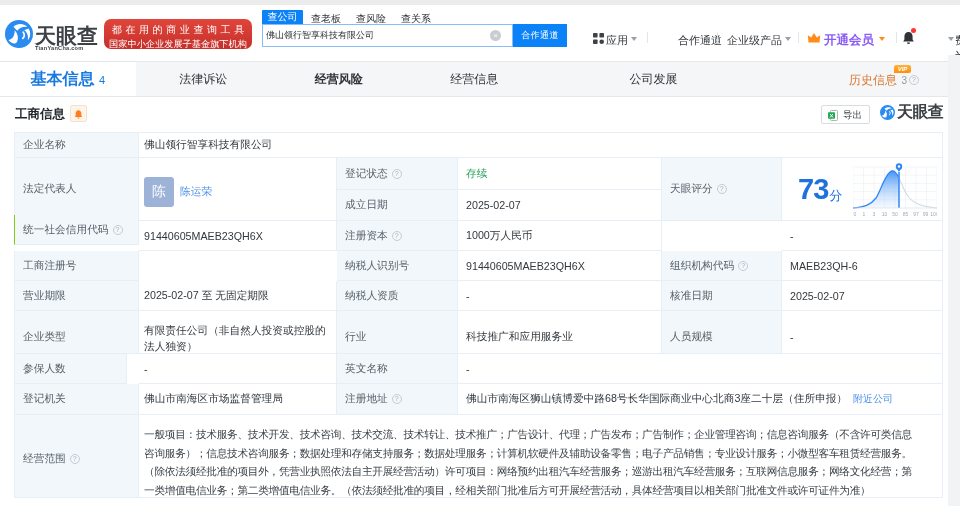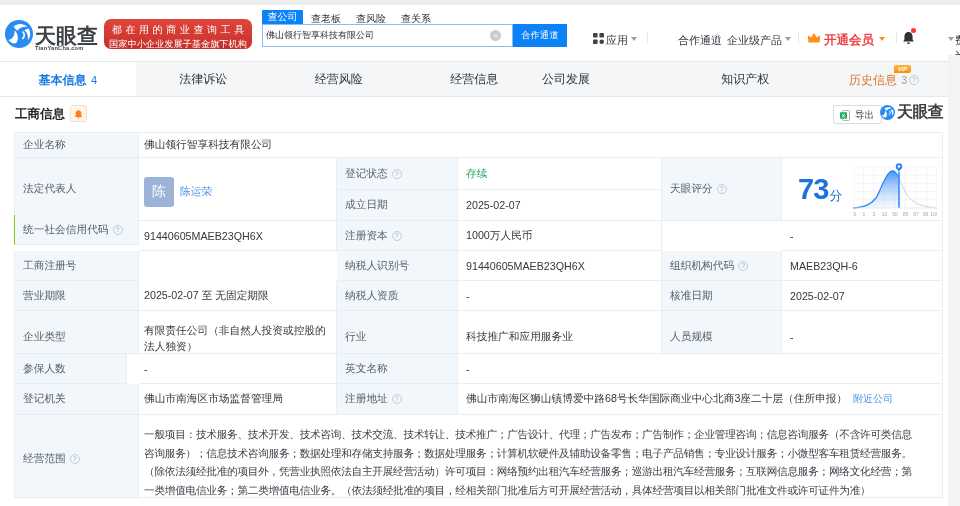--- a/index.html
+++ b/index.html
@@ -63,65 +63,64 @@
   <div class="abs sep" style="left:647px;top:27px;"></div>
   <div class="abs" style="left:657px;top:27.5px;font-size:11px;color:#33373c;margin-left:21px;">合作通道</div>
   <div class="abs caret" style="left:704px;top:32px;"></div>
   <div class="abs sep" style="left:717px;top:27px;"></div>
   <div class="abs" style="left:727px;top:27.5px;font-size:11px;color:#33373c;">企业级产品</div>
   <div class="abs caret" style="left:785px;top:32px;"></div>
   <div class="abs sep" style="left:798px;top:27px;"></div>
   <svg class="abs" style="left:807px;top:27px;" width="14" height="12" viewBox="0 0 14 12">
     <path d="M1.5,10.5 L0.8,3.2 L4.2,5.6 L7,1 L9.8,5.6 L13.2,3.2 L12.5,10.5 Z" fill="#ff8c19"></path>
   </svg>
-  <div class="abs" style="left:824px;top:26.5px;font-size:12.5px;font-weight:700;color:#ef4444;">开通会员</div>
+  <div class="abs" style="left:824px;top:26.5px;font-size:12.5px;font-weight:700;color:#8b5cf6;">开通会员</div>
   <div class="abs caret" style="left:879px;top:31.5px;border-top-color:#ff8c19;"></div>
   <div class="abs sep" style="left:896px;top:27px;"></div>
   <svg class="abs" style="left:902px;top:26px;" width="13" height="14" viewBox="0 0 13 14">
     <path d="M6.5,1 C4,1 2.4,3 2.4,5.5 L2.4,8.5 L1.2,10.5 L11.8,10.5 L10.6,8.5 L10.6,5.5 C10.6,3 9,1 6.5,1Z" fill="#2f3237"></path>
     <path d="M5,11.5 a1.5,1.5 0 0 0 3,0Z" fill="#2f3237"></path>
   </svg>
   <div class="abs" style="left:911px;top:23px;width:5px;height:5px;border-radius:50%;background:#f33;"></div>
   <div class="abs" style="left:955px;top:27.5px;font-size:11px;color:#33373c;">费米</div>
   <div class="abs caret" style="left:948px;top:32px;"></div>
 </div>
 
 <div class="abs" style="left:948px;top:55px;width:12px;height:451px;background:#f2f3f5;"></div>
 
 <div class="abs" style="left:0;top:61px;width:948px;height:36px;background:#f4f6f7;
      border-top:1px solid #e5e8eb;border-bottom:1px solid #e5e8eb;">
   <div class="abs" style="left:0;top:0;width:135.5px;height:34px;background:#fff;
        text-align:center;line-height:34px;">
-    <span style="font-size:12px;font-weight:700;color:#1879e0;">基本信息</span>
+    <span style="font-size:16px;font-weight:700;color:#1879e0;">基本信息</span>
     <span style="font-size:11px;color:#1879e0;"> 4</span>
   </div>
   <div class="abs" style="left:135.5px;top:0;width:135.5px;text-align:center;line-height:34px;font-size:12px;color:#2f3338;">法律诉讼</div>
-  <div class="abs" style="left:271px;top:0;width:135.5px;text-align:center;line-height:34px;font-size:12px;color:#2f3338;">经营风险</div>
+  <div class="abs" style="left:271px;top:0;width:135.5px;text-align:center;line-height:34px;font-size:12px;color:#2f3338;font-weight:bold;">经营风险</div>
   <div class="abs" style="left:406.5px;top:0;width:135.5px;text-align:center;line-height:34px;font-size:12px;color:#2f3338;">经营信息</div>
-  <div class="abs" style="left:542px;top:0;width:135.5px;text-align:left;line-height:34px;font-size:12px;color:#2f3338;">公司发展</div>
-  <div class="abs" style="left:677.5px;top:0;width:135.5px;text-align:center;line-height:34px;font-size:12px;color:#2f3338;">知识产权</div>
+  <div class="abs" style="left:542px;top:0;width:135.5px;text-align:right;line-height:34px;font-size:12px;color:#2f3338;">公司发展</div>
   <div class="abs" style="left:849px;top:0;line-height:34px;">
     <span style="font-size:12px;color:#d9782f;">历史信息</span>
     <span style="font-size:10px;color:#999;"> 3</span><span class="qi" style="margin-left:2px;">?</span>
   </div>
   <div class="abs" style="left:894px;top:3px;width:17px;height:8px;border-radius:2px 2px 2px 0;
        background:linear-gradient(#ffb13d,#ff8f0a);color:#fff;font-size:6px;font-weight:700;
        font-style:italic;text-align:center;line-height:8px;">VIP</div>
 </div>
 
 <div class="abs" style="left:15px;top:106px;font-size:12.5px;font-weight:700;color:#23272c;">工商信息</div>
 <div class="abs" style="left:70px;top:105px;width:17px;height:17px;background:#fdf4ea;
      border:1px solid #f6e2cb;border-radius:2px;text-align:center;">
   <svg width="9" height="11" viewBox="0 0 13 14" style="margin-top:2px;">
     <path d="M6.5,1 C4,1 2.4,3 2.4,5.5 L2.4,8.5 L1.2,10.5 L11.8,10.5 L10.6,8.5 L10.6,5.5 C10.6,3 9,1 6.5,1Z" fill="#ff7d1f"></path>
     <path d="M5,11.5 a1.5,1.5 0 0 0 3,0Z" fill="#ff7d1f"></path>
   </svg>
 </div>
 <div class="abs" style="left:821px;top:105px;width:49px;height:19px;border:1px solid #d9dde2;
-     border-radius:2px;background:#fff;margin-left:12px;">
+     border-radius:2px;background:#fff;">
   <svg class="abs" style="left:6px;top:4px;" width="10" height="11" viewBox="0 0 10 11">
     <rect x="2.5" y="0.5" width="7" height="10" rx="1" fill="#fff" stroke="#9aa59e" stroke-width="0.8"></rect>
     <rect x="0" y="2.2" width="7" height="6.6" rx="0.8" fill="#1faa53"></rect>
     <path d="M2,4 L5,7.5 M5,4 L2,7.5" stroke="#fff" stroke-width="1"></path>
   </svg>
   <div class="abs" style="left:21px;top:3px;font-size:9.5px;color:#33383d;">导出</div>
 </div>
 <svg class="abs" style="left:880px;top:105px;" width="15" height="15" viewBox="0 0 28 28">
     <circle cx="14" cy="14" r="14" fill="#2a8bf0"></circle>
     <path d="M3.5,20 C8,19 10,15 9.6,10.3 C12.8,13.3 14,18.6 11.8,22.2 C9.8,24.8 6,23.2 3.5,20Z" fill="#fff"></path>

